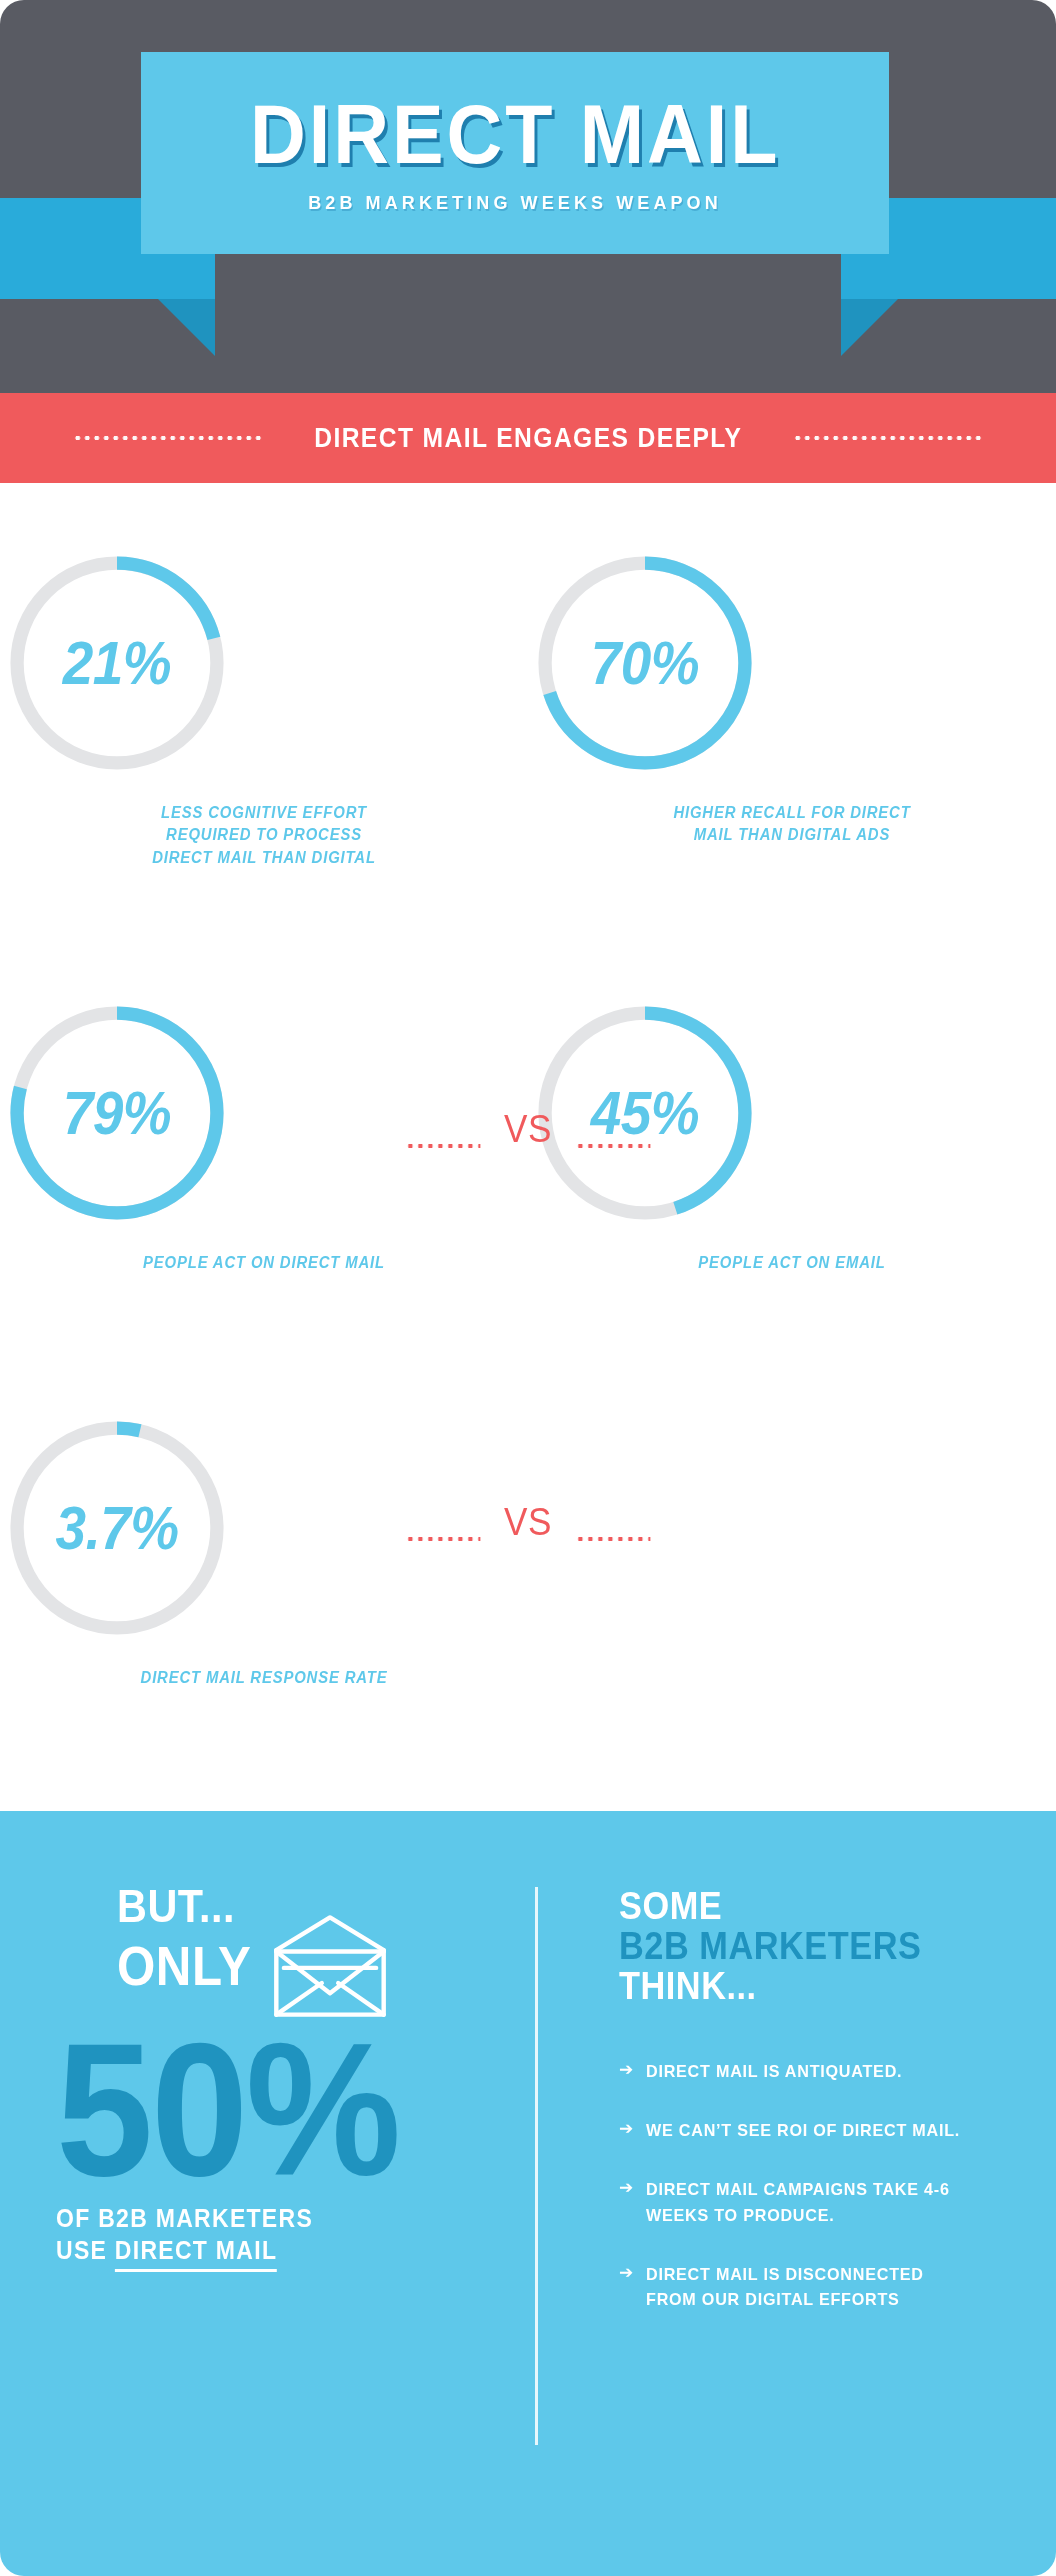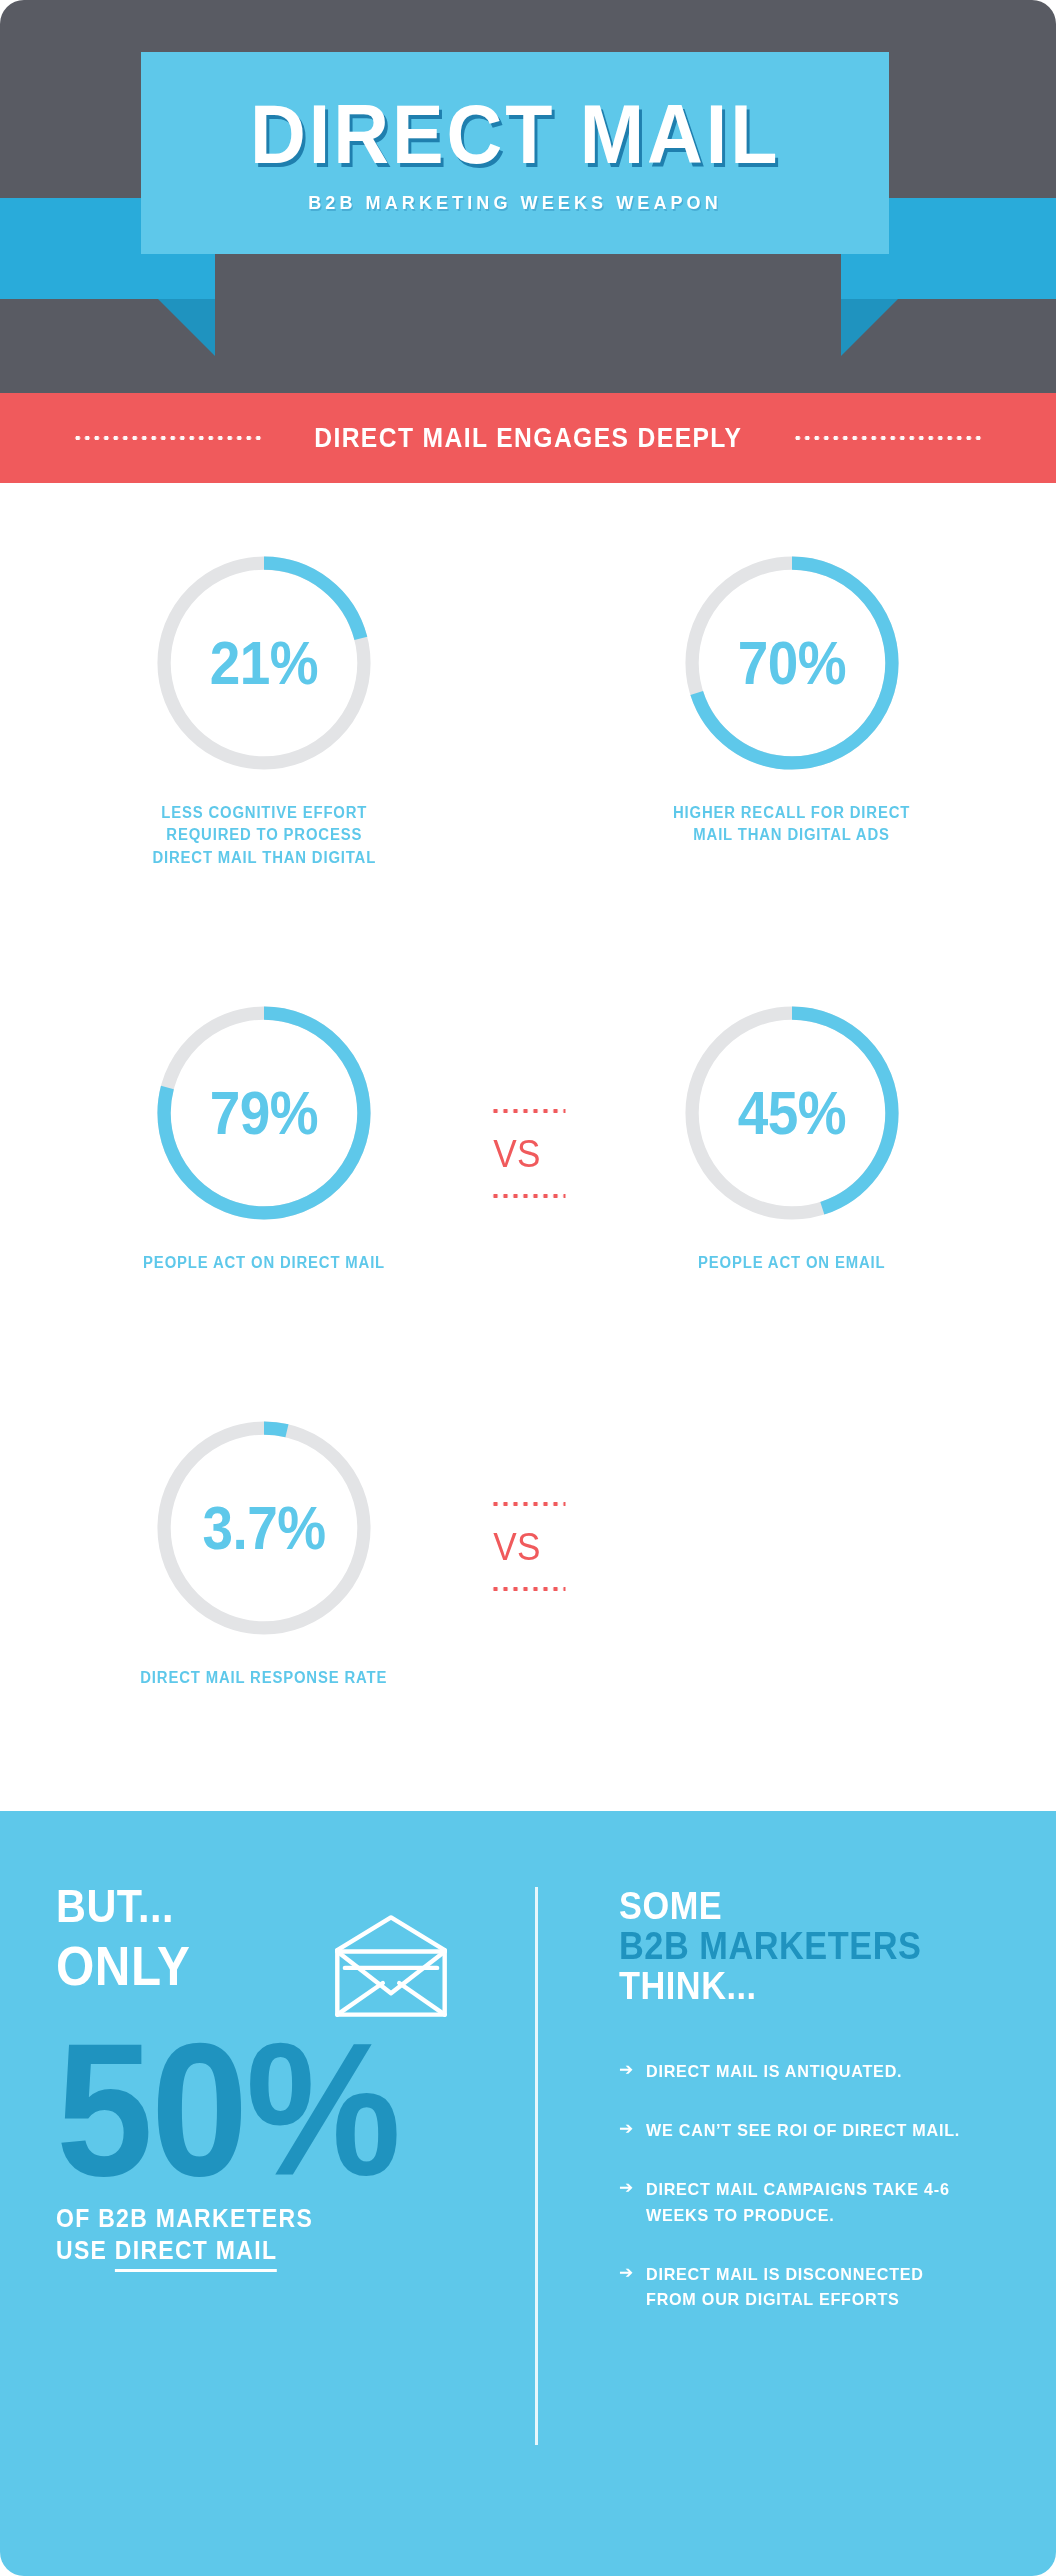--- a/index.html
+++ b/index.html
@@ -121,21 +121,21 @@
     display: flex;
   }
   .stat-row.row1 { top: 63px; }
   .stat-row.row2 { top: 513px; }
   .stat-row.row3 { top: 928px; }
 
   .stat-col {
     width: 528px;
     display: flex;
     flex-direction: column;
-    align-items: center;
+    font-style: italic;
   }
 
   .donut {
     position: relative;
     width: 234px;
     height: 234px;
   }
   .donut svg { display: block; width: 234px; height: 234px; }
 
   .donut-value {
@@ -165,23 +165,22 @@
     transform: scaleX(0.93);
     white-space: pre-line;
   }
 
   
   .vs-sep {
     position: absolute;
     left: 50%;
     transform: translateX(-50%);
     display: flex;
-    align-items: flex-start;
+    align-items: flex-end;
     gap: 21px;
-    flex-direction: column;
   }
   .vs-sep.row2 { top: 626px; }
   .vs-sep.row3 { top: 1019px; }
 
   .vs-dots {
     width: 75px;
     height: 3.8px;
     background-image: radial-gradient(circle, #f05a5c 45%, transparent 48%);
     background-size: 10px 3.8px;
     background-repeat: repeat-x;
@@ -213,21 +212,21 @@
 
   .bottom-left {
     position: absolute;
     left: 56px; top: 68px;
     width: 456px;
   }
 
   .but-row {
     display: flex;
     align-items: flex-start;
-    justify-content: space-between;
+    justify-content: center;
   }
 
   .but-stack { padding-top: 3.8px; }
 
   .word-but, .word-only {
     font-family: "Liberation Sans Narrow", "Liberation Sans", sans-serif;
     font-weight: 700;
     color: #ffffff;
     line-height: .98;
     transform: scaleX(0.88);

